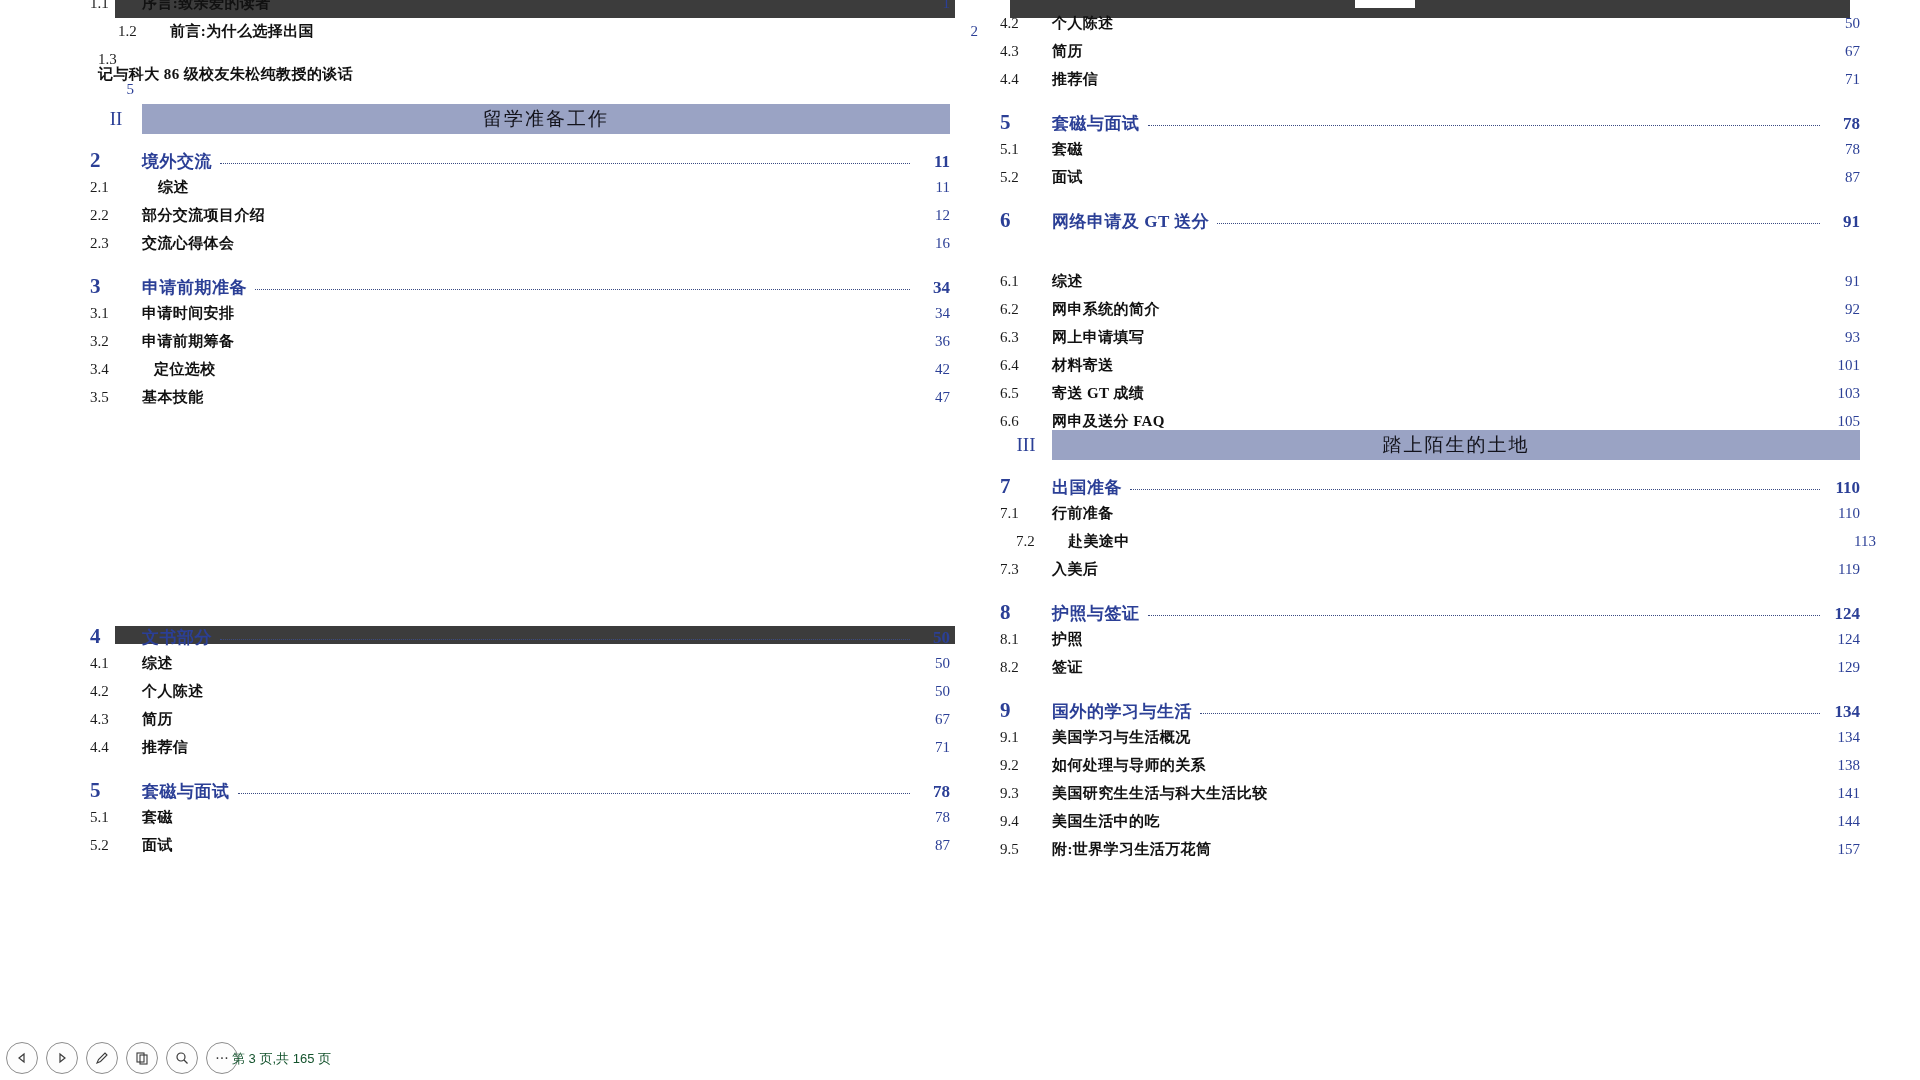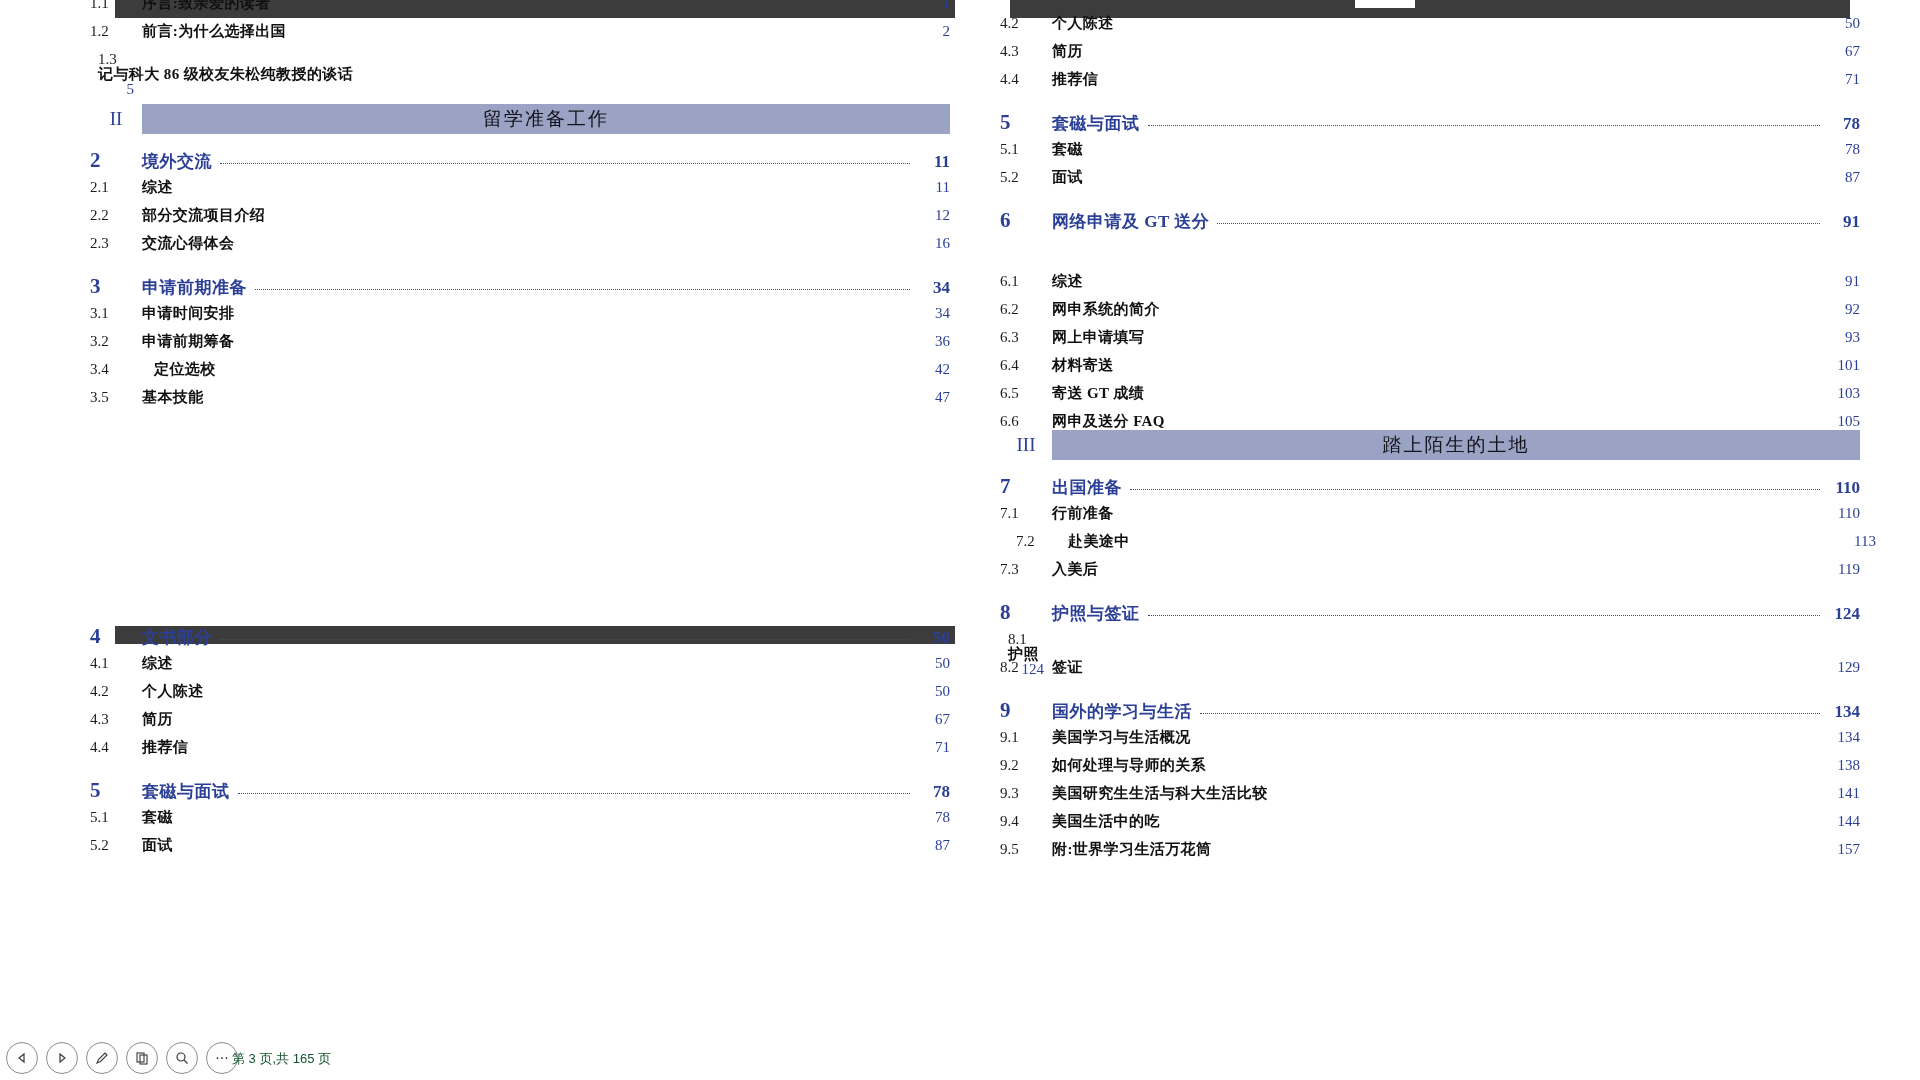--- a/index.html
+++ b/index.html
@@ -218,21 +218,21 @@
 
   <div class="col col-left">
 
     <div class="toc" id="left-top" style="top: -4px;">
         <div class="entry lvl2" style="height: 28px;">
           <div class="num">1.1</div>
           <div class="title">序言:致亲爱的读者</div>
           <div class="leader blank"></div>
           <div class="pg">1</div>
         </div>
-        <div class="entry lvl2" style="height: 28px;">
+        <div class="entry lvl2" style="height: 28px; margin-left: 28px;">
           <div class="num">1.2</div>
           <div class="title">前言:为什么选择出国</div>
           <div class="leader blank"></div>
           <div class="pg">2</div>
         </div>
         <div class="entry lvl2" style="height: 28px; flex-direction: column;">
           <div class="num">1.3</div>
           <div class="title">记与科大 86 级校友朱松纯教授的谈话</div>
           <div class="leader blank"></div>
           <div class="pg">5</div>
@@ -246,21 +246,21 @@
       </div>
     </div>
 
     <div class="toc" id="left-main" style="top: 150px;">
         <div class="entry lvl1" style="height: 28px; margin-bottom: 2px;">
           <div class="num">2</div>
           <div class="title">境外交流</div>
           <div class="leader"></div>
           <div class="pg">11</div>
         </div>
-        <div class="entry lvl2" style="height: 28px;">
+        <div class="entry lvl2" style="height: 28px; gap: 16px;">
           <div class="num">2.1</div>
           <div class="title">综述</div>
           <div class="leader blank"></div>
           <div class="pg">11</div>
         </div>
         <div class="entry lvl2" style="height: 28px;">
           <div class="num">2.2</div>
           <div class="title">部分交流项目介绍</div>
           <div class="leader blank"></div>
           <div class="pg">12</div>
@@ -469,21 +469,21 @@
           <div class="title">入美后</div>
           <div class="leader blank"></div>
           <div class="pg">119</div>
         </div>
         <div class="entry lvl1" style="height: 28px; margin-top: 12px; margin-bottom: 2px;">
           <div class="num">8</div>
           <div class="title">护照与签证</div>
           <div class="leader"></div>
           <div class="pg">124</div>
         </div>
-        <div class="entry lvl2" style="height: 28px; flex-direction: column;">
+        <div class="entry lvl2" style="height: 28px;">
           <div class="num">8.1</div>
           <div class="title">护照</div>
           <div class="leader blank"></div>
           <div class="pg">124</div>
         </div>
         <div class="entry lvl2" style="height: 28px;">
           <div class="num">8.2</div>
           <div class="title">签证</div>
           <div class="leader blank"></div>
           <div class="pg">129</div>

